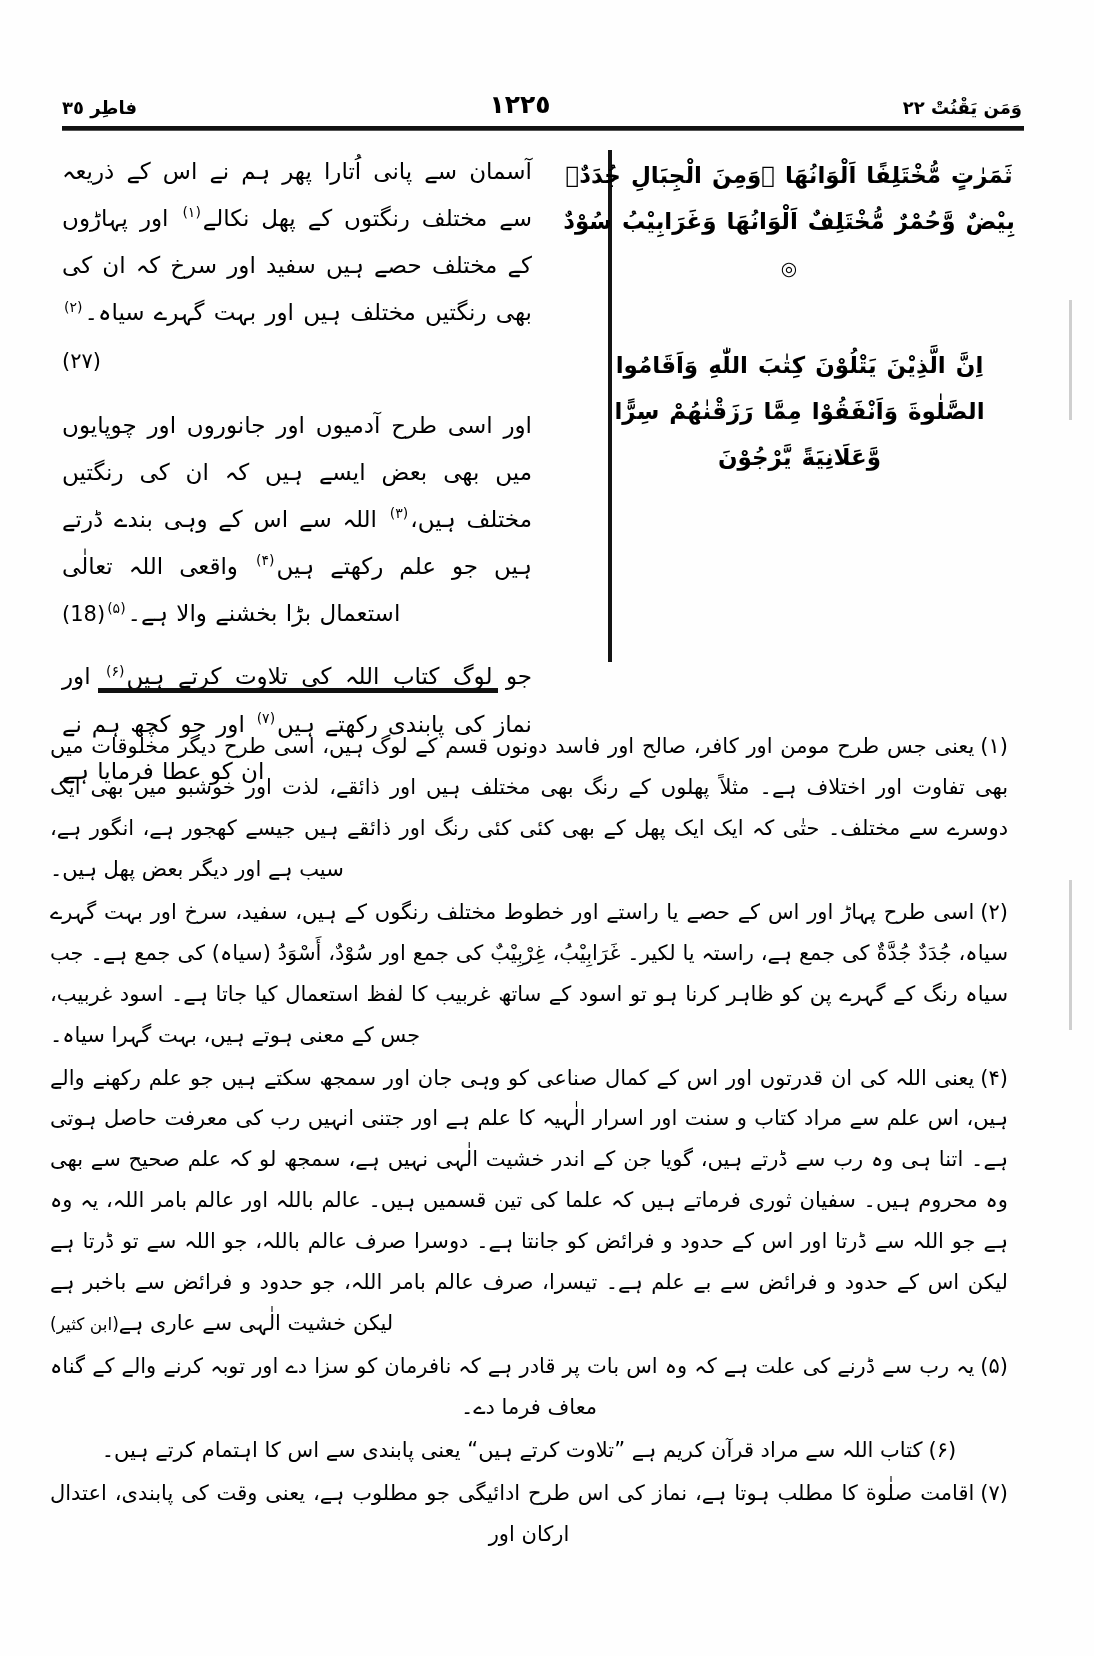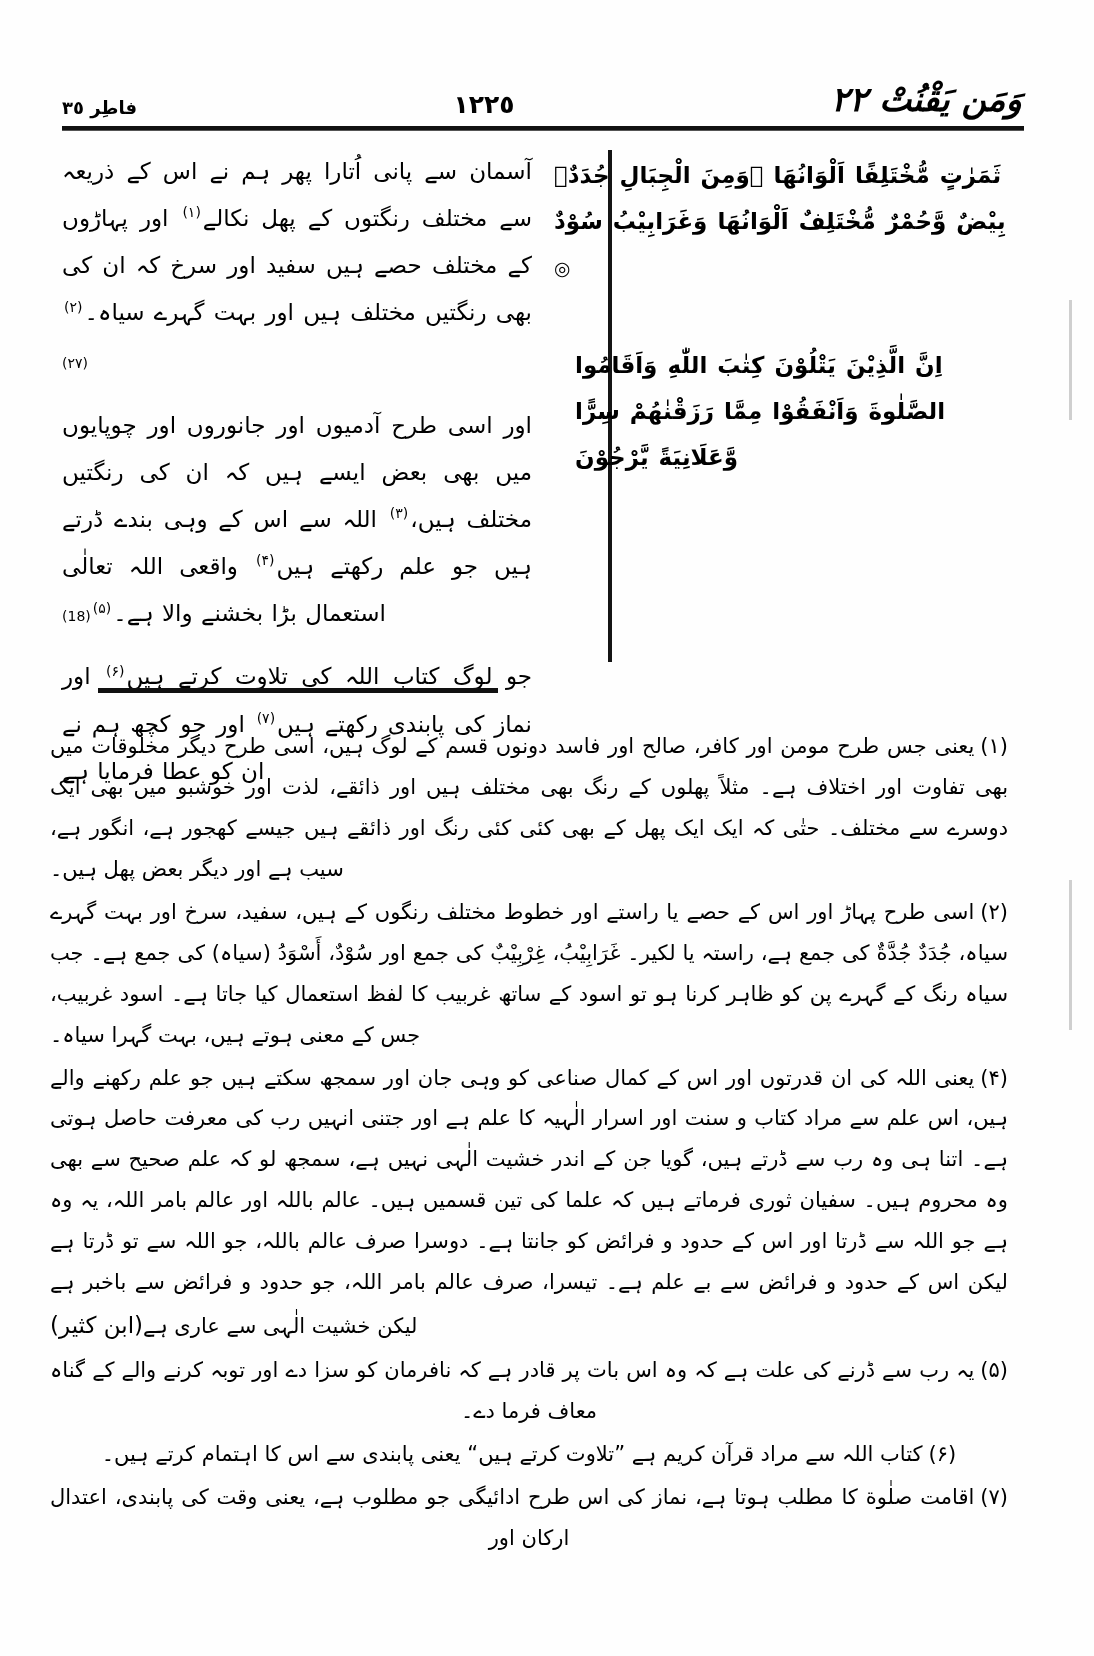--- a/index.html
+++ b/index.html
@@ -36,21 +36,21 @@
     align-items: flex-end;
     justify-content: space-between;
     direction: rtl;
   }
   .hdr-item {
     font-size: 25px;
     line-height: 1.1;
     white-space: nowrap;
     font-weight: 600;
   }
-  .hdr-right { font-size: 34px; font-style: italic; }
+  .hdr-right { font-size: 18px; }
   .hdr-center { font-size: 25px; letter-spacing: 1px; margin-top: 24px; }
   .hdr-left { font-size: 18px; }
 
   .header-rule {
     position: absolute;
     left: 62px;
     top: 126px;
     width: 962px;
     height: 4px;
     background: #111;
@@ -96,21 +96,21 @@
     left: 0;
     top: 0;
     width: 470px;
     direction: rtl;
     text-align: justify;
     text-align-last: left;
   }
 
   .ayah-block {
     direction: rtl;
-    text-align: left;
+    text-align: center;
     font-size: 23px;
     line-height: 2.0;
     letter-spacing: 0px;
     word-spacing: 2px;
     font-weight: 600;
     margin-bottom: 6px;
   }
   .ayah-block .ayah-mark {
     font-size: 19px;
     font-weight: 400;
@@ -133,21 +133,21 @@
   .ur-2 { margin-top: 18px; }
   .ur-3 { margin-top: 16px; }
 
   sup.fn {
     font-size: 14px;
     vertical-align: super;
     line-height: 0;
     padding: 0 2px;
   }
   .vnum {
-    font-size: 14px;
+    font-size: 21px;
     white-space: nowrap;
     margin-top: 24px;
   }
 
   
   .fn-rule {
     position: absolute;
     left: 98px;
     top: 688px;
     width: 400px;
@@ -172,21 +172,21 @@
     margin-bottom: 2px;
     word-spacing: 0px;
   }
   .fn-item.justify-left { text-align-last: left; }
   .fn-item.center-last { text-align-last: center; }
   .fn-num {
     font-size: 21px;
     padding-left: 6px;
     white-space: nowrap;
   }
-  .fn-src { font-size: 23px; }
+  .fn-src { font-size: 17px; }
 
   
   .edge-tick {
     position: absolute;
     right: 22px;
     width: 3px;
     background: #cfcfcf;
   }
   .tick-a { top: 300px; height: 120px; }
   .tick-b { top: 880px; height: 150px; }

